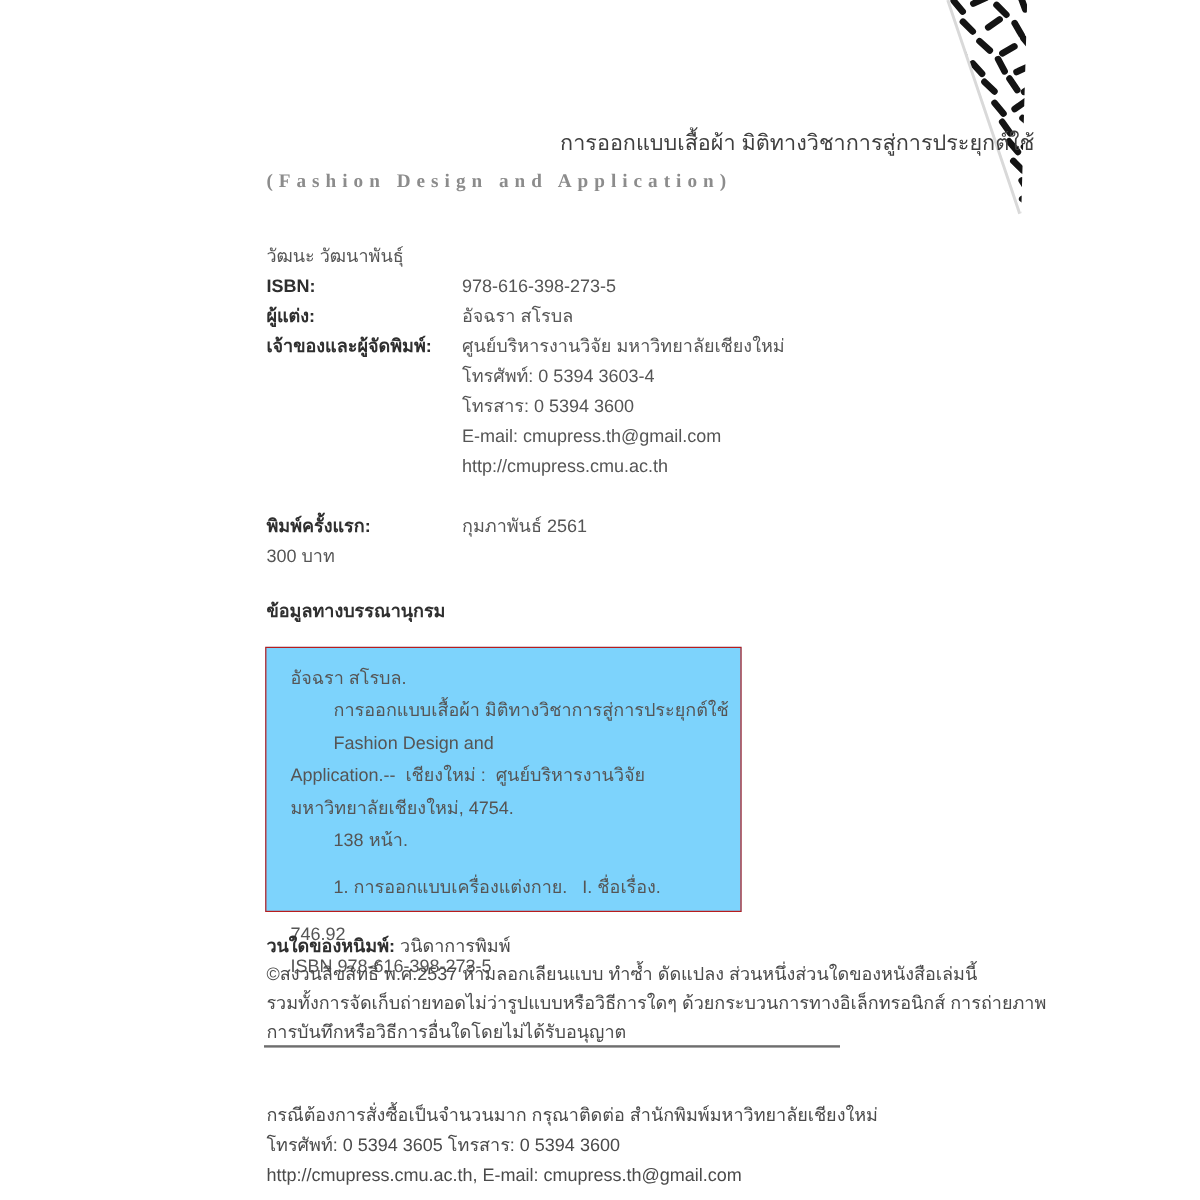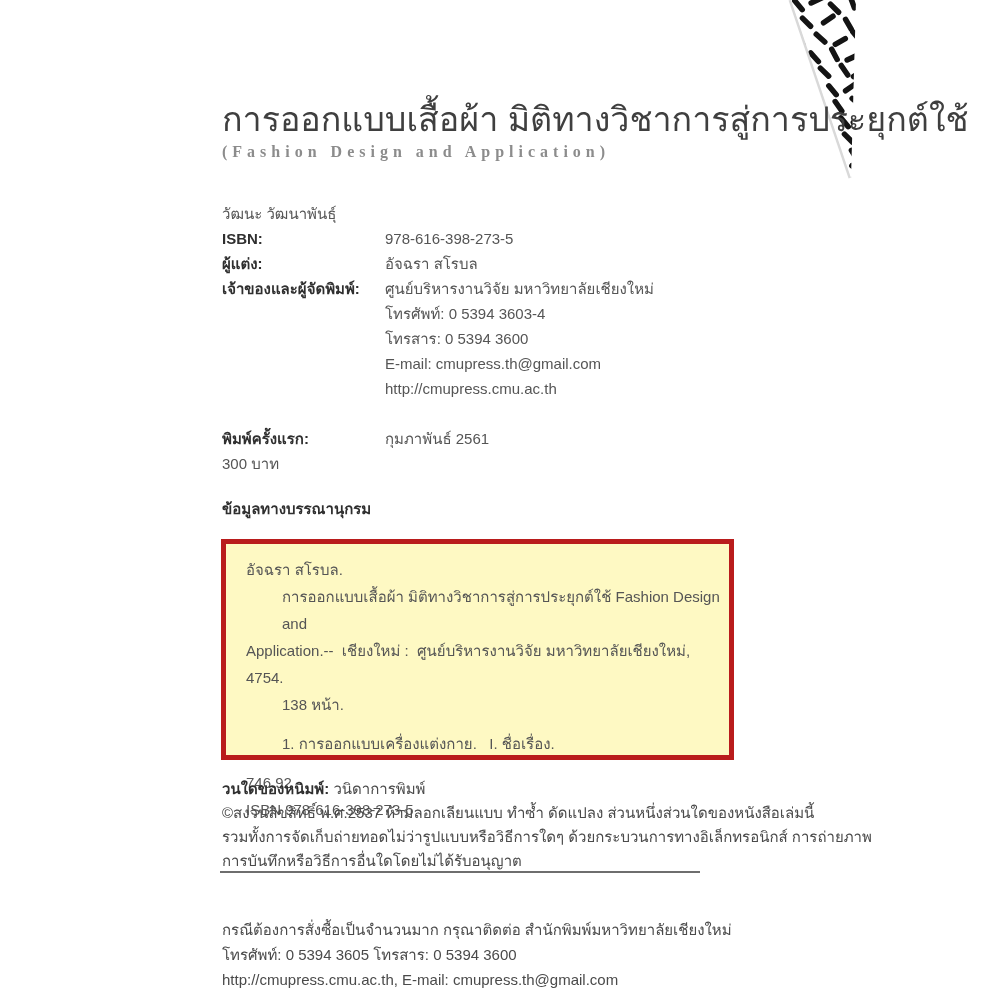--- a/index.html
+++ b/index.html
@@ -9,21 +9,21 @@
     -webkit-font-smoothing:antialiased;
   }
   .page{position:absolute;inset:0;background:#fff;}
 
   
   .corner-decor{position:absolute;top:0;left:788px;width:74px;height:182px;}
 
   
   .title-block{position:absolute;top:104px;left:222px;width:640px;}
   .title-th{
-    font-size:34px;line-height:30px;color:#3f3f3f;font-weight:500;
+    font-size:18px;line-height:30px;color:#3f3f3f;font-weight:500;
     letter-spacing:0px;white-space:nowrap;text-align:right;
   }
   .title-en{
     margin-top:9px;
     font-family:"Liberation Serif","DejaVu Serif",serif;
     font-size:16px;color:#8c8c8c;letter-spacing:5px;white-space:nowrap;font-weight:700;
   }
 
   
   .meta{position:absolute;top:201px;left:222px;width:680px;font-size:15px;color:#555;}
@@ -34,22 +34,22 @@
   .meta-values{line-height:25px;}
   .meta-values div{line-height:25px;white-space:nowrap;}
   .meta-gap{height:25px;}
 
   
   .bib-heading{
     position:absolute;top:497px;left:222px;
     font-size:15px;font-weight:bold;color:#2f2f2f;white-space:nowrap;
   }
   .bib-box{
-    position:absolute;top:539px;left:221px;width:513px;height:221px;
-    border:5px solid #b91c1c;background:#fef9c3;box-sizing:border-box;
+    position:absolute;top:539px;left:221px;width:397px;height:221px;
+    border:1px solid #b91c1c;background:#7dd3fc;box-sizing:border-box;
     padding:12px 0 0 20px;
   }
   .bib-line{font-size:15px;color:#555;line-height:27px;white-space:pre-wrap;}
   .bib-indent{padding-left:36px;}
   .bib-spacer{height:12px;}
 
   
   .colophon{position:absolute;top:776px;left:222px;width:690px;font-size:15px;color:#4a4a4a;}
   .colophon-design{line-height:25px;white-space:nowrap;}
   .colophon-design b{color:#2f2f2f;}

